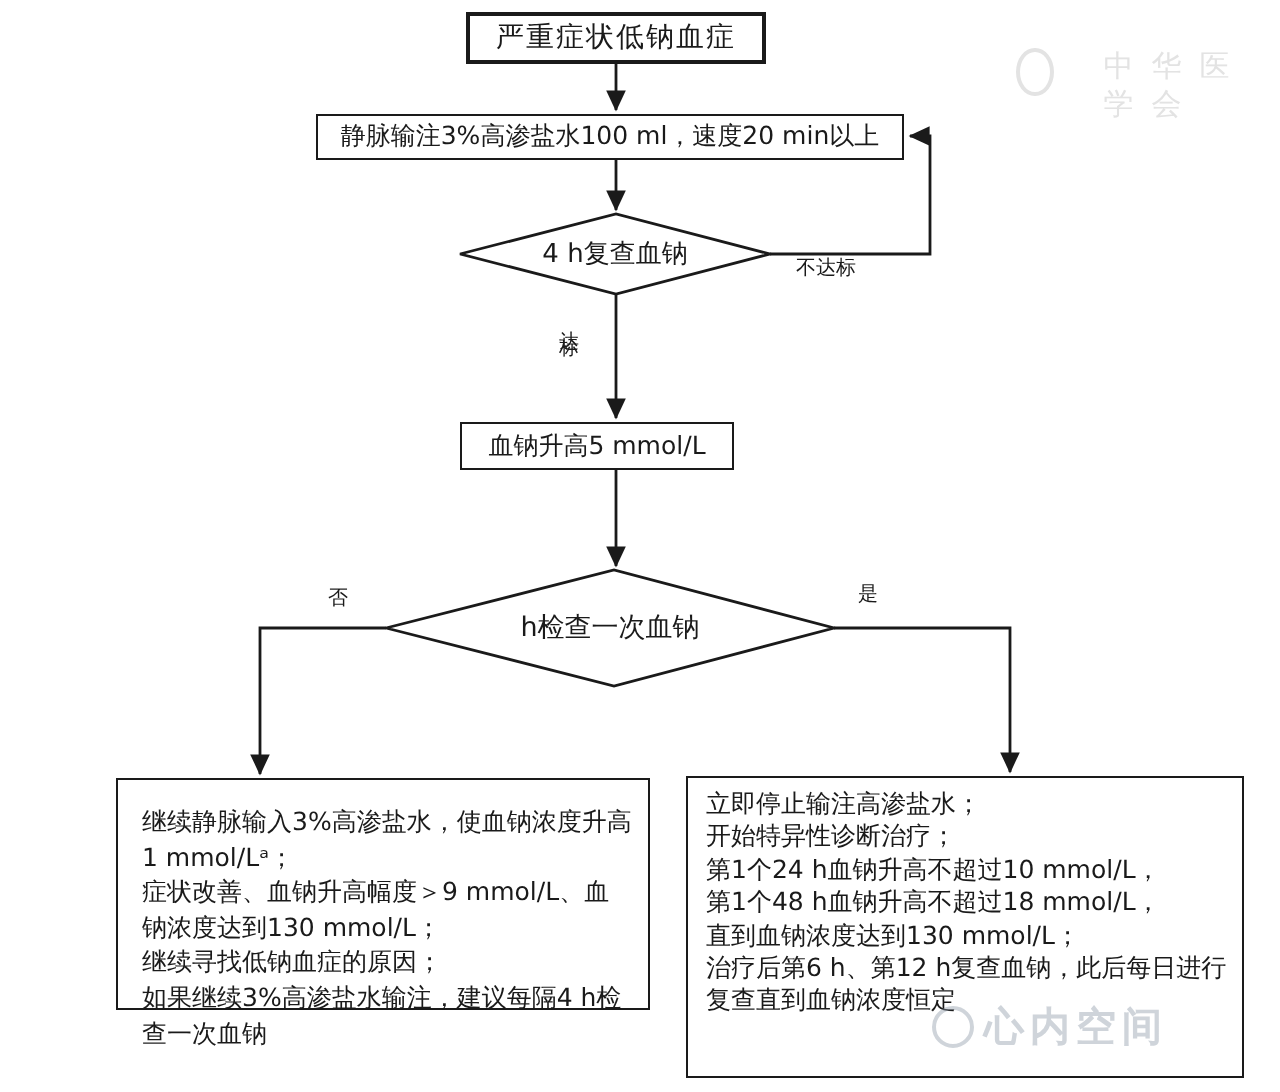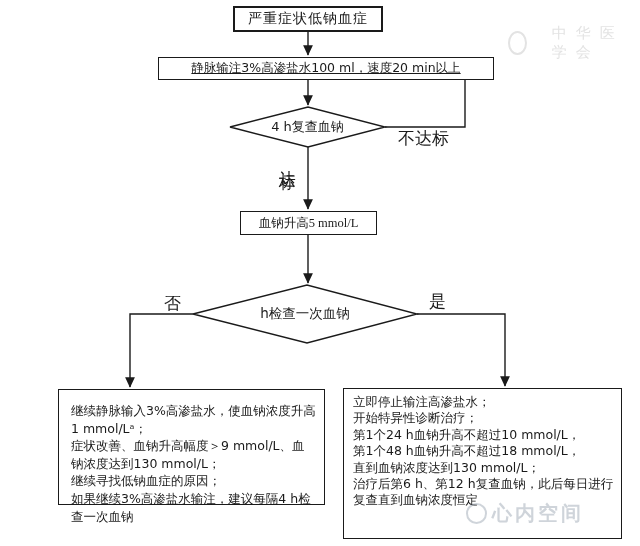--- a/index.html
+++ b/index.html
@@ -13,31 +13,31 @@
     position:absolute;box-sizing:border-box;background:#ffffff;
     border:1.5px solid #1a1a1a;display:flex;align-items:center;justify-content:center;
     text-align:center;white-space:nowrap;
   }
   .start{border-width:2px;font-size:14px;letter-spacing:1px;}
   .mid{font-size:12.5px;}
   .diamond-label{
     position:absolute;display:flex;align-items:center;justify-content:center;
     font-size:13px;white-space:nowrap;pointer-events:none;
   }
-  .edge-label{position:absolute;font-size:17px;line-height:1.1;}
+  .edge-label{position:absolute;font-size:10px;line-height:1.1;}
   .v-label{writing-mode:vertical-lr;letter-spacing:3px;}
   .bigbox{
     position:absolute;box-sizing:border-box;background:#ffffff;
     border:1.5px solid #1a1a1a;font-size:12.5px;text-align:left;
   }
   .bigbox p{margin:0;}
   .leftbox{line-height:17.6px;padding:12px 8px 6px 12px;}
   .rightbox{line-height:16.4px;padding:5px 6px 4px 9px;}
   .wm-top{
-    position:absolute;left:508px;top:24px;display:flex;align-items:center;
+    position:absolute;left:508px;top:24px;display:flex;align-items:flex-start;
     color:#e3e3e3;pointer-events:none;gap:13px;
   }
   .wm-top .wm-circle{
     width:24px;height:24px;border:2px solid #e3e3e3;border-radius:50%;
     margin-right:12px;box-sizing:border-box;
     display:flex;align-items:center;justify-content:center;font-size:9px;
   }
   .wm-top .wm-text{font-size:15px;letter-spacing:9px;}
   .wm-bottom{
     position:absolute;left:466px;top:500px;display:flex;align-items:center;
@@ -76,29 +76,29 @@
     <path d="M417,314 L505,314 L505,386" fill="none" stroke="#1a1a1a" stroke-width="1.4" marker-end="url(#ah)"></path>
 
     <polygon points="230,127 308,107 385,127 308,147" fill="#ffffff" stroke="#1a1a1a" stroke-width="1.4"></polygon>
     <polygon points="193,314 307,285 417,314 307,343" fill="#ffffff" stroke="#1a1a1a" stroke-width="1.4"></polygon>
   </svg>
 
   <div class="node start" style="left:233px;top:6px;width:150px;height:26px;">
     <span>严重症状低钠血症</span>
   </div>
 
-  <div class="node mid" style="left:158px;top:57px;width:336px;height:23px;text-decoration:underline;">
+  <div class="node mid" style="left:158px;top:57px;width:294px;height:23px;">
     <span>静脉输注3%高渗盐水100 ml，速度20 min以上</span>
   </div>
 
   <div class="diamond-label" style="left:230px;top:107px;width:155px;height:40px;">
     <span>4 h复查血钠</span>
   </div>
 
-  <div class="node mid" style="left:240px;top:211px;width:137px;height:24px;font-family:Liberation Serif, serif;">
+  <div class="node mid" style="left:230px;top:211px;width:137px;height:24px;">
     <span>血钠升高5 mmol/L</span>
   </div>
 
   <div class="diamond-label" style="left:193px;top:285px;width:224px;height:58px;font-size:13.5px;">
     <span>h检查一次血钠</span>
   </div>
 
   <div class="edge-label" style="left:398px;top:129px;">不达标</div>
   <div class="edge-label v-label" style="left:278px;top:157px;">达标</div>
   <div class="edge-label" style="left:164px;top:294px;">否</div>

